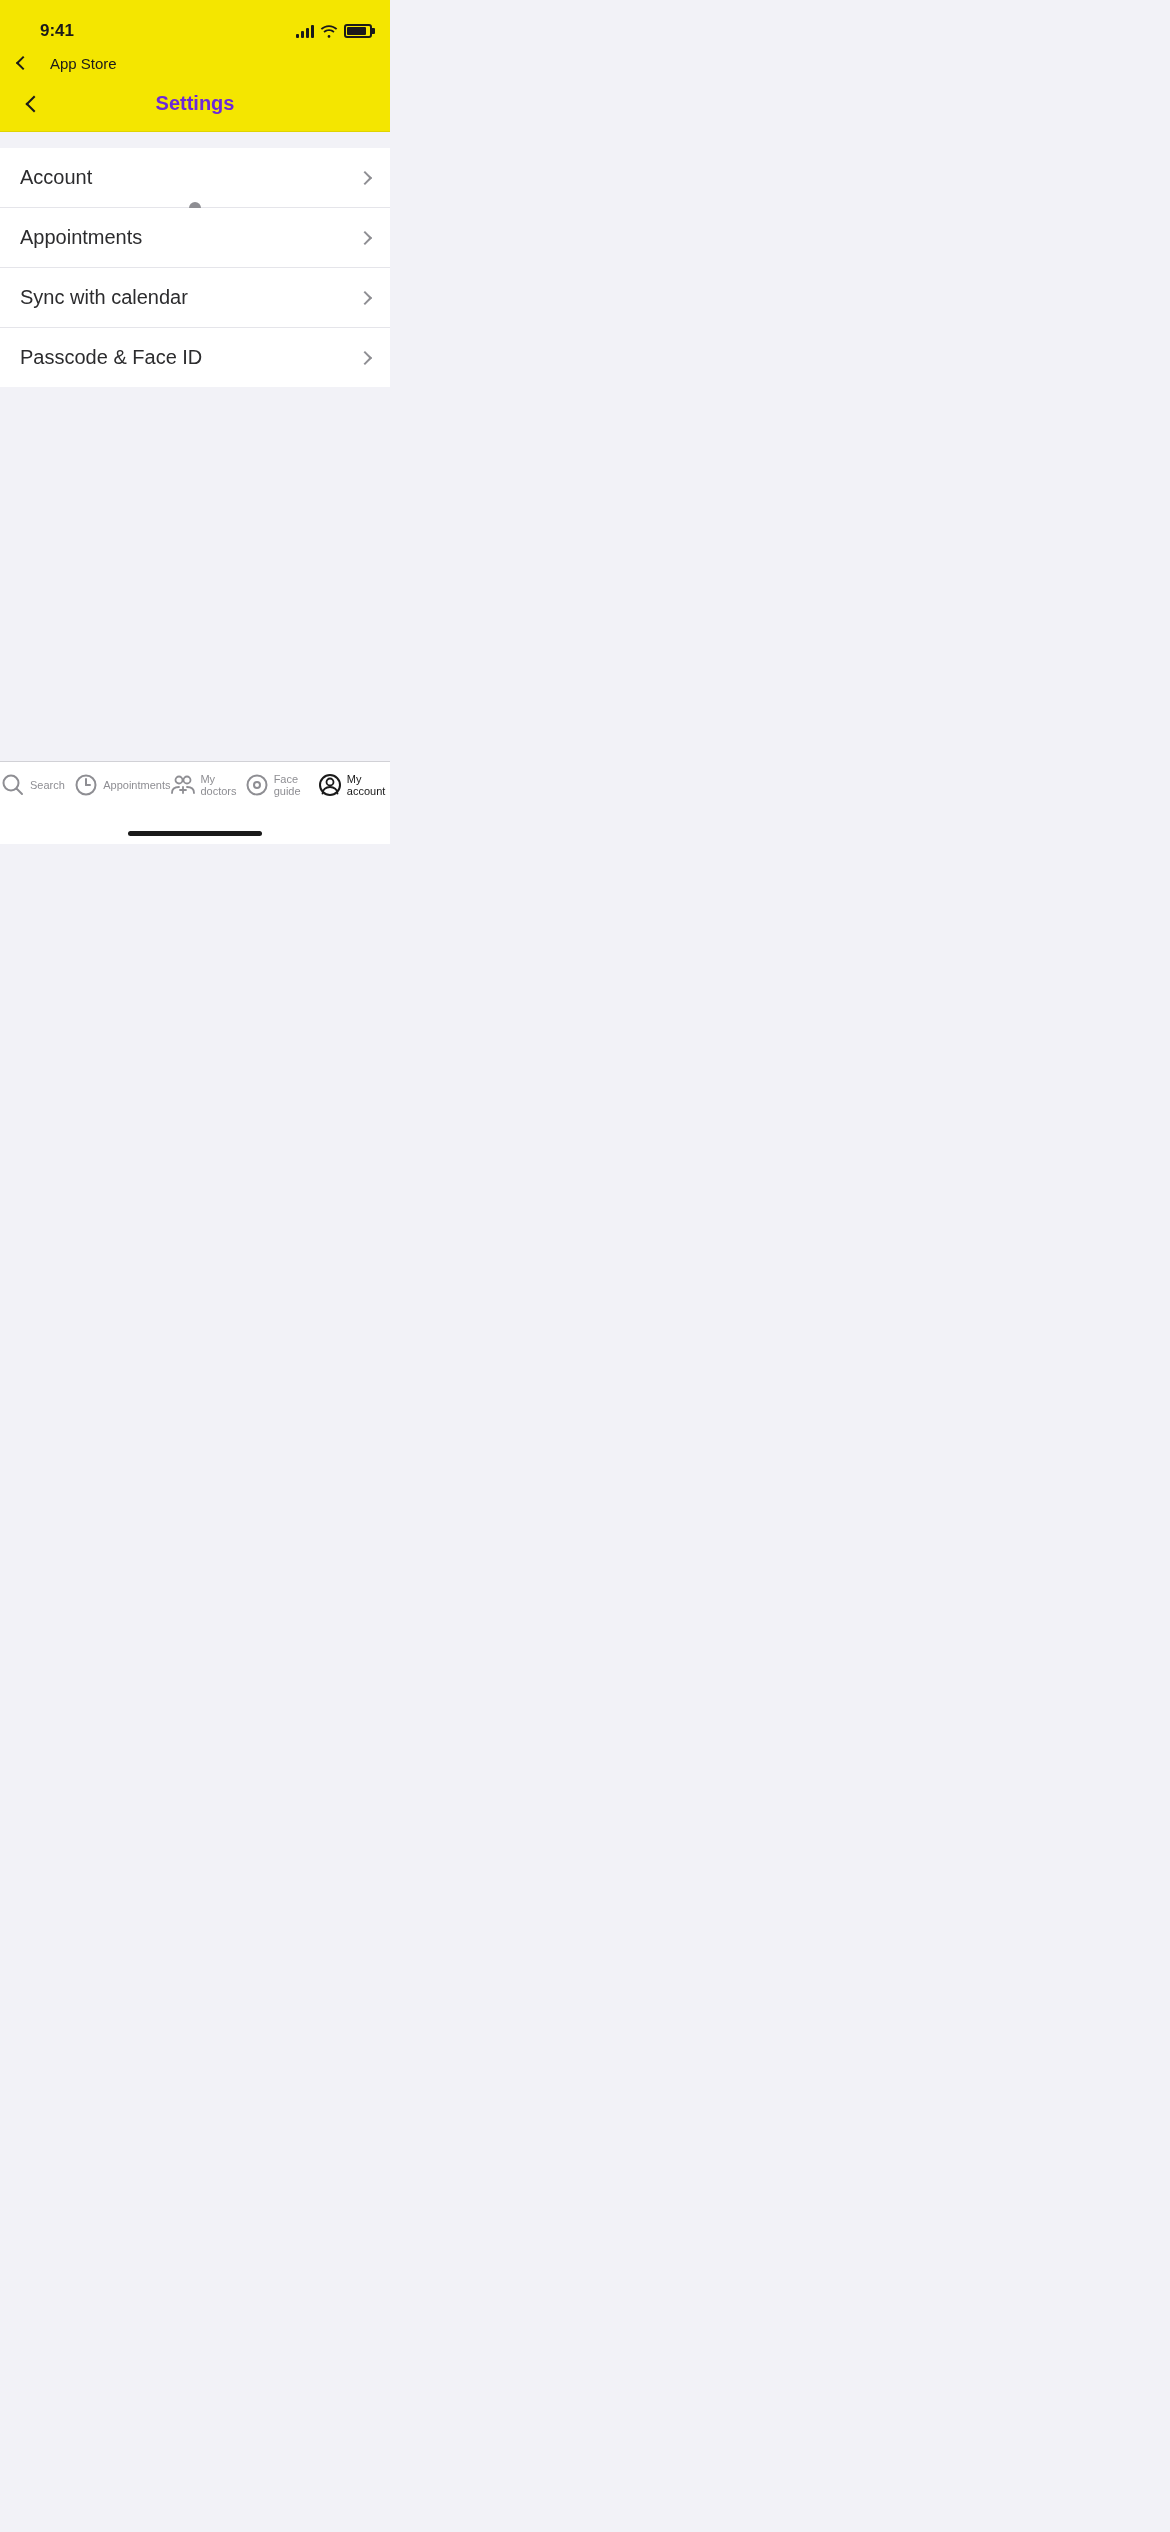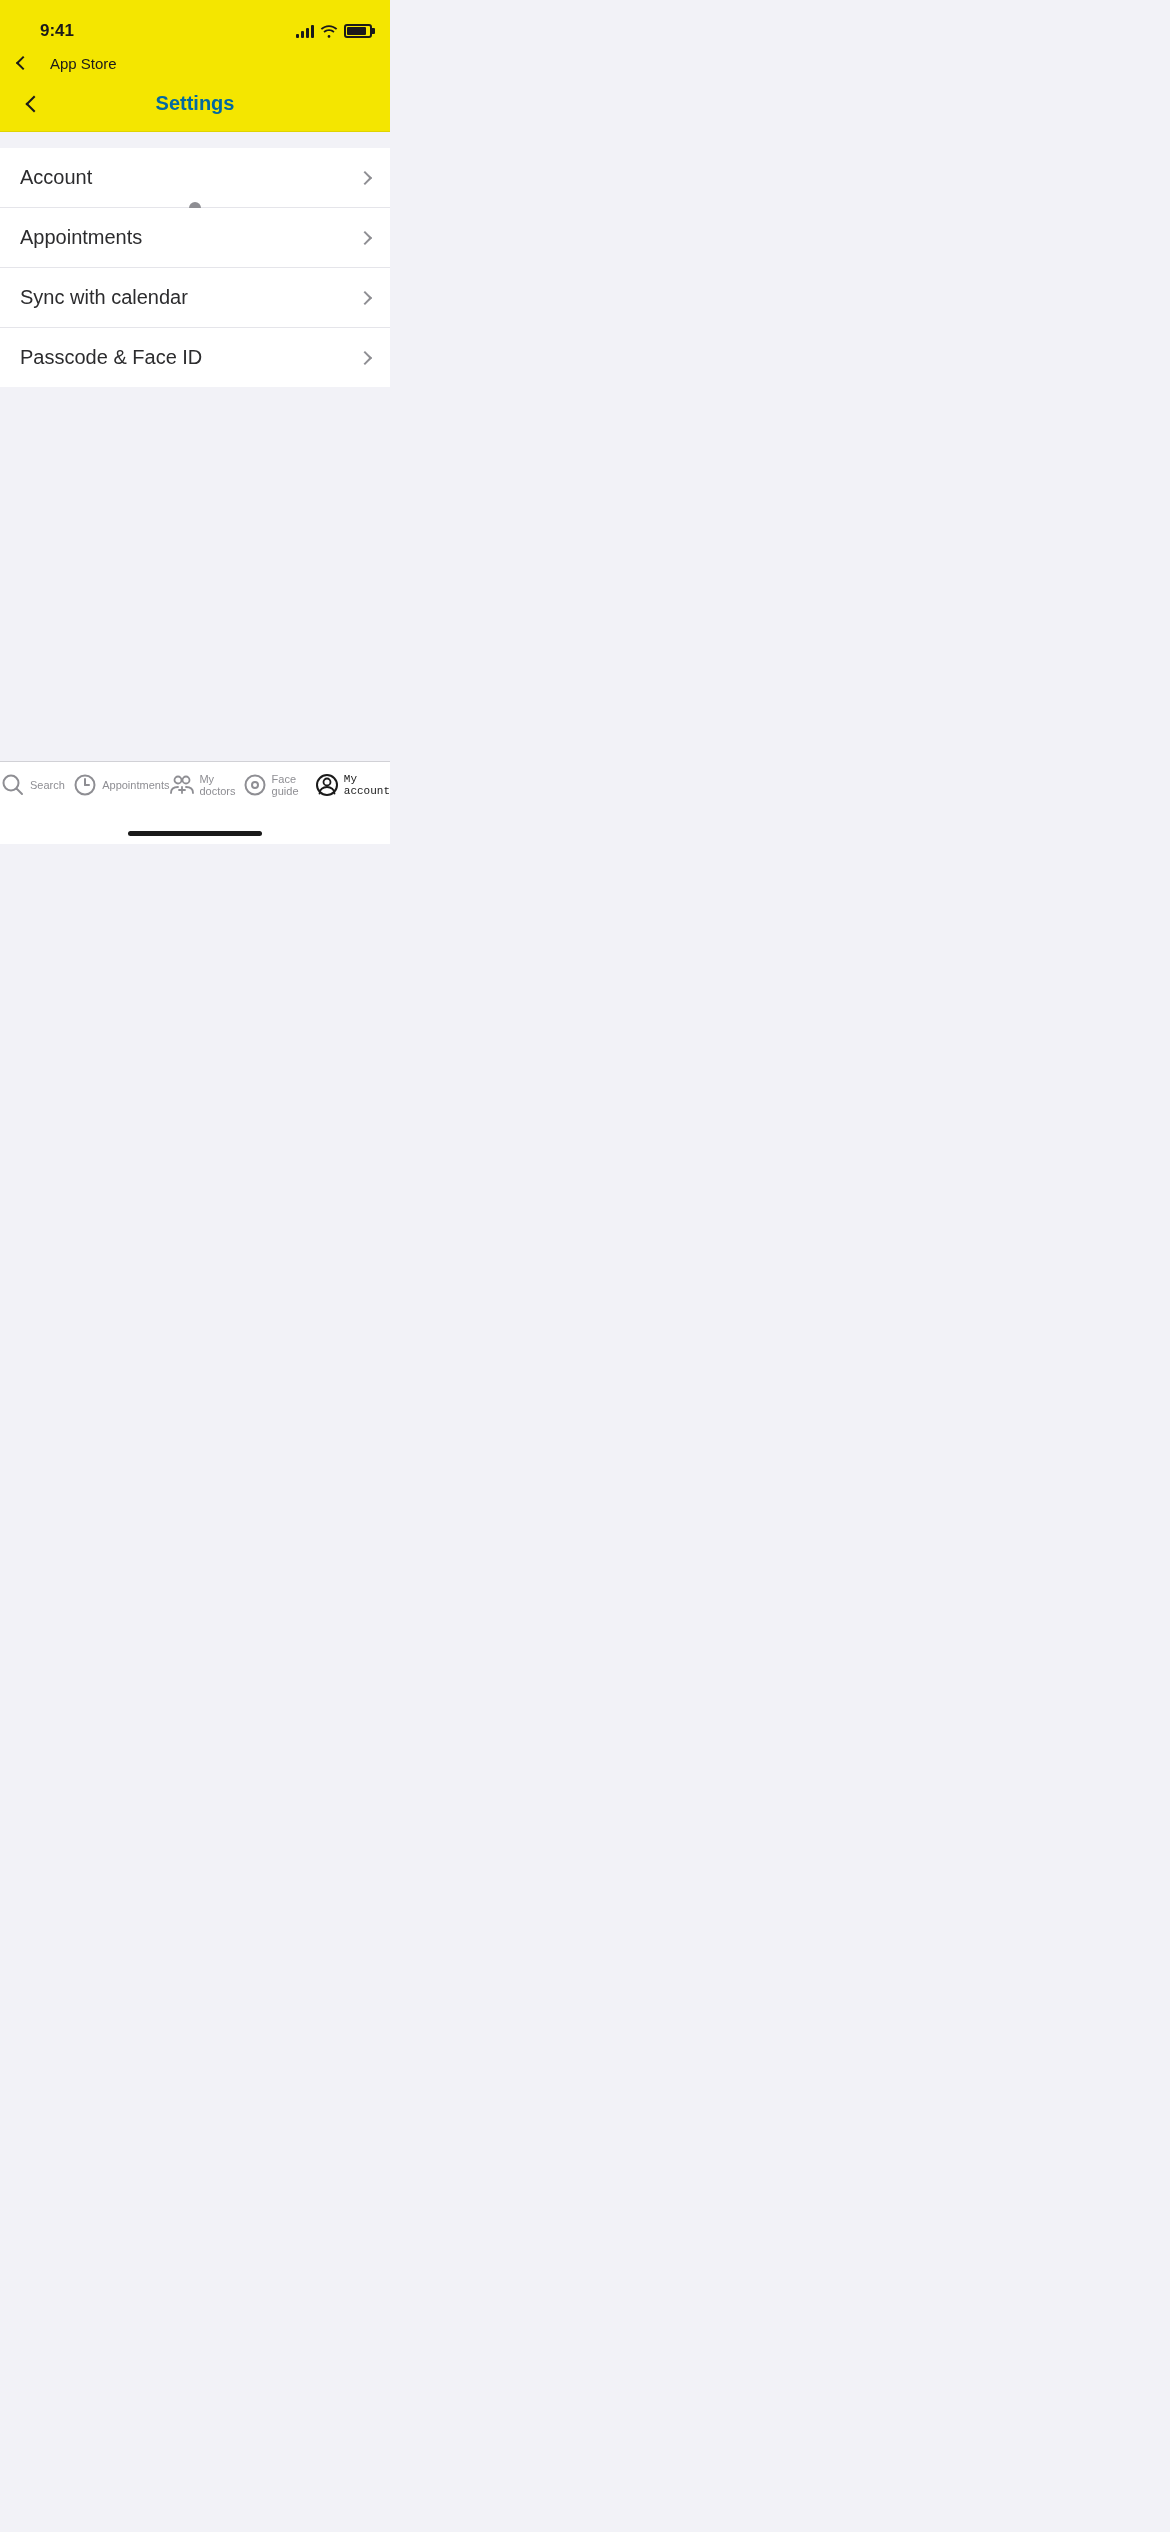--- a/index.html
+++ b/index.html
@@ -140,21 +140,21 @@
       width: 12px;
       height: 12px;
       border-left: 2.5px solid #1a1a1a;
       border-bottom: 2.5px solid #1a1a1a;
       transform: rotate(45deg);
     }
 
     .nav-title {
       font-size: 20px;
       font-weight: 700;
-      color: #0369a1;
+      color: #6d28d9;
     }
 
     
     .content {
       background: #f9a8d4;
       flex: 1;
     }
 
     .settings-list {
       background: #fff;
@@ -237,21 +237,20 @@
 
     .tab-label {
       font-size: 11px;
       color: #8e8e93;
       font-weight: 400;
     }
 
     .tab-label.active {
       color: #1a1a1a;
       font-weight: 500;
-      font-family: Liberation Mono, monospace;
     }
 
     .home-indicator {
       position: absolute;
       bottom: 8px;
       left: 50%;
       transform: translateX(-50%);
       width: 134px;
       height: 5px;
       background: #1a1a1a;

